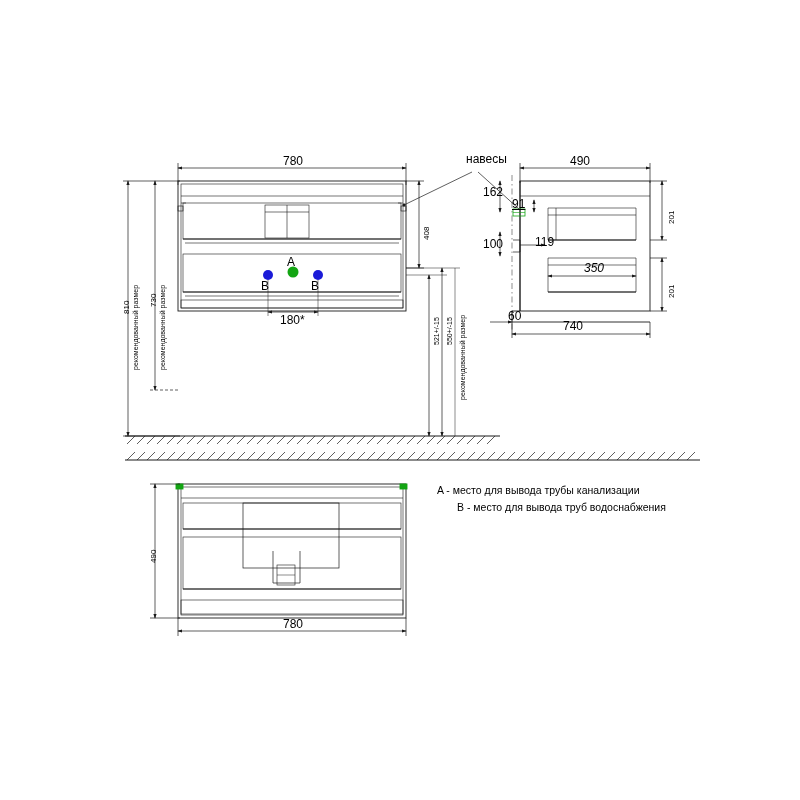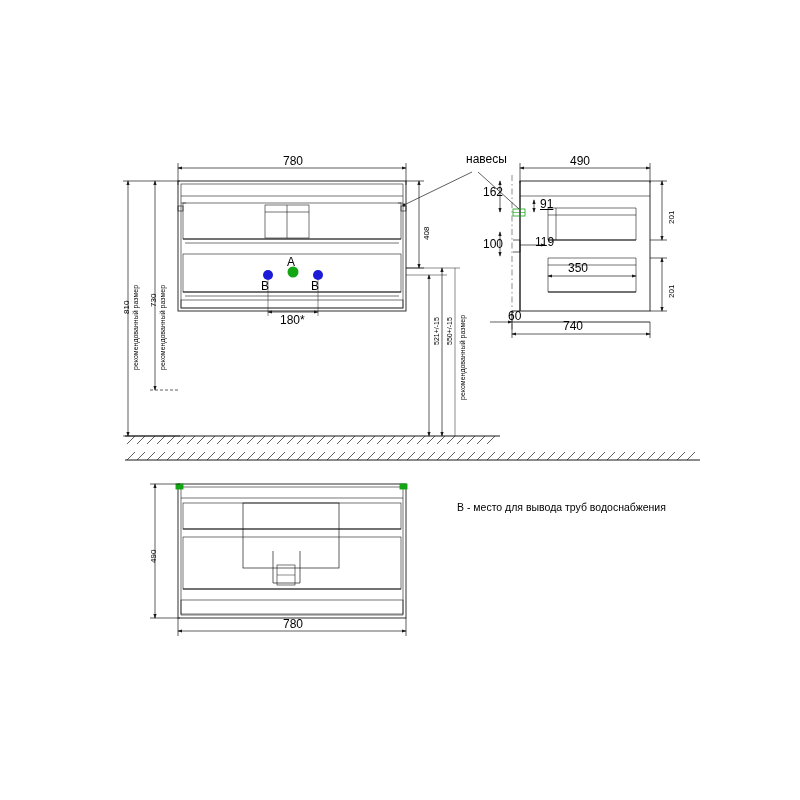--- a/index.html
+++ b/index.html
@@ -343,27 +343,28 @@
   <div class="lbl" style="left:261px; top:282px;">B</div>
   <div class="lbl" style="left:311px; top:282px;">B</div>
 
   <div class="vlbl sm" style="left:432px; top:345px;">521+/-15</div>
   <div class="vlbl sm" style="left:445px; top:345px;">550+/-15</div>
   <div class="vlbl sm" style="left:458px; top:400px;">рекомендованный размер</div>
 
   <div class="lbl" style="left:466px; top:155px;">навесы</div>
   <div class="lbl" style="left:570px; top:157px;">490</div>
   <div class="lbl" style="left:483px; top:188px;">162</div>
-  <div class="lbl" style="left:540px; top:200px;text-decoration:underline;">91</div>
+  <div class="lbl" style="left:512px; top:200px;text-decoration:underline;">91</div>
   <div class="lbl" style="left:483px; top:240px;">100</div>
   <div class="lbl" style="left:519px; top:238px;padding-left:16px;">119</div>
-  <div class="lbl" style="left:568px; top:264px;">350</div>
+  <div class="lbl" style="left:584px; top:264px;font-style:italic;">350</div>
   <div class="lbl" style="left:563px; top:322px;">740</div>
   <div class="lbl" style="left:488px; top:312px;margin-left:20px;">60</div>
   <div class="vlbl" style="left:667px; top:224px;">201</div>
   <div class="vlbl" style="left:667px; top:298px;">201</div>
 
   <div class="lbl" style="left:283px; top:620px;">780</div>
   <div class="vlbl" style="left:149px; top:563px;">490</div>
 
+  <div class="legend" style="left:437px; top:483px;">A - место для вывода трубы канализации</div>
   <div class="legend" style="left:437px; top:500px;padding-left:20px;">B - место для вывода труб водоснабжения</div>
 
 </div>
 
 </body></html>

